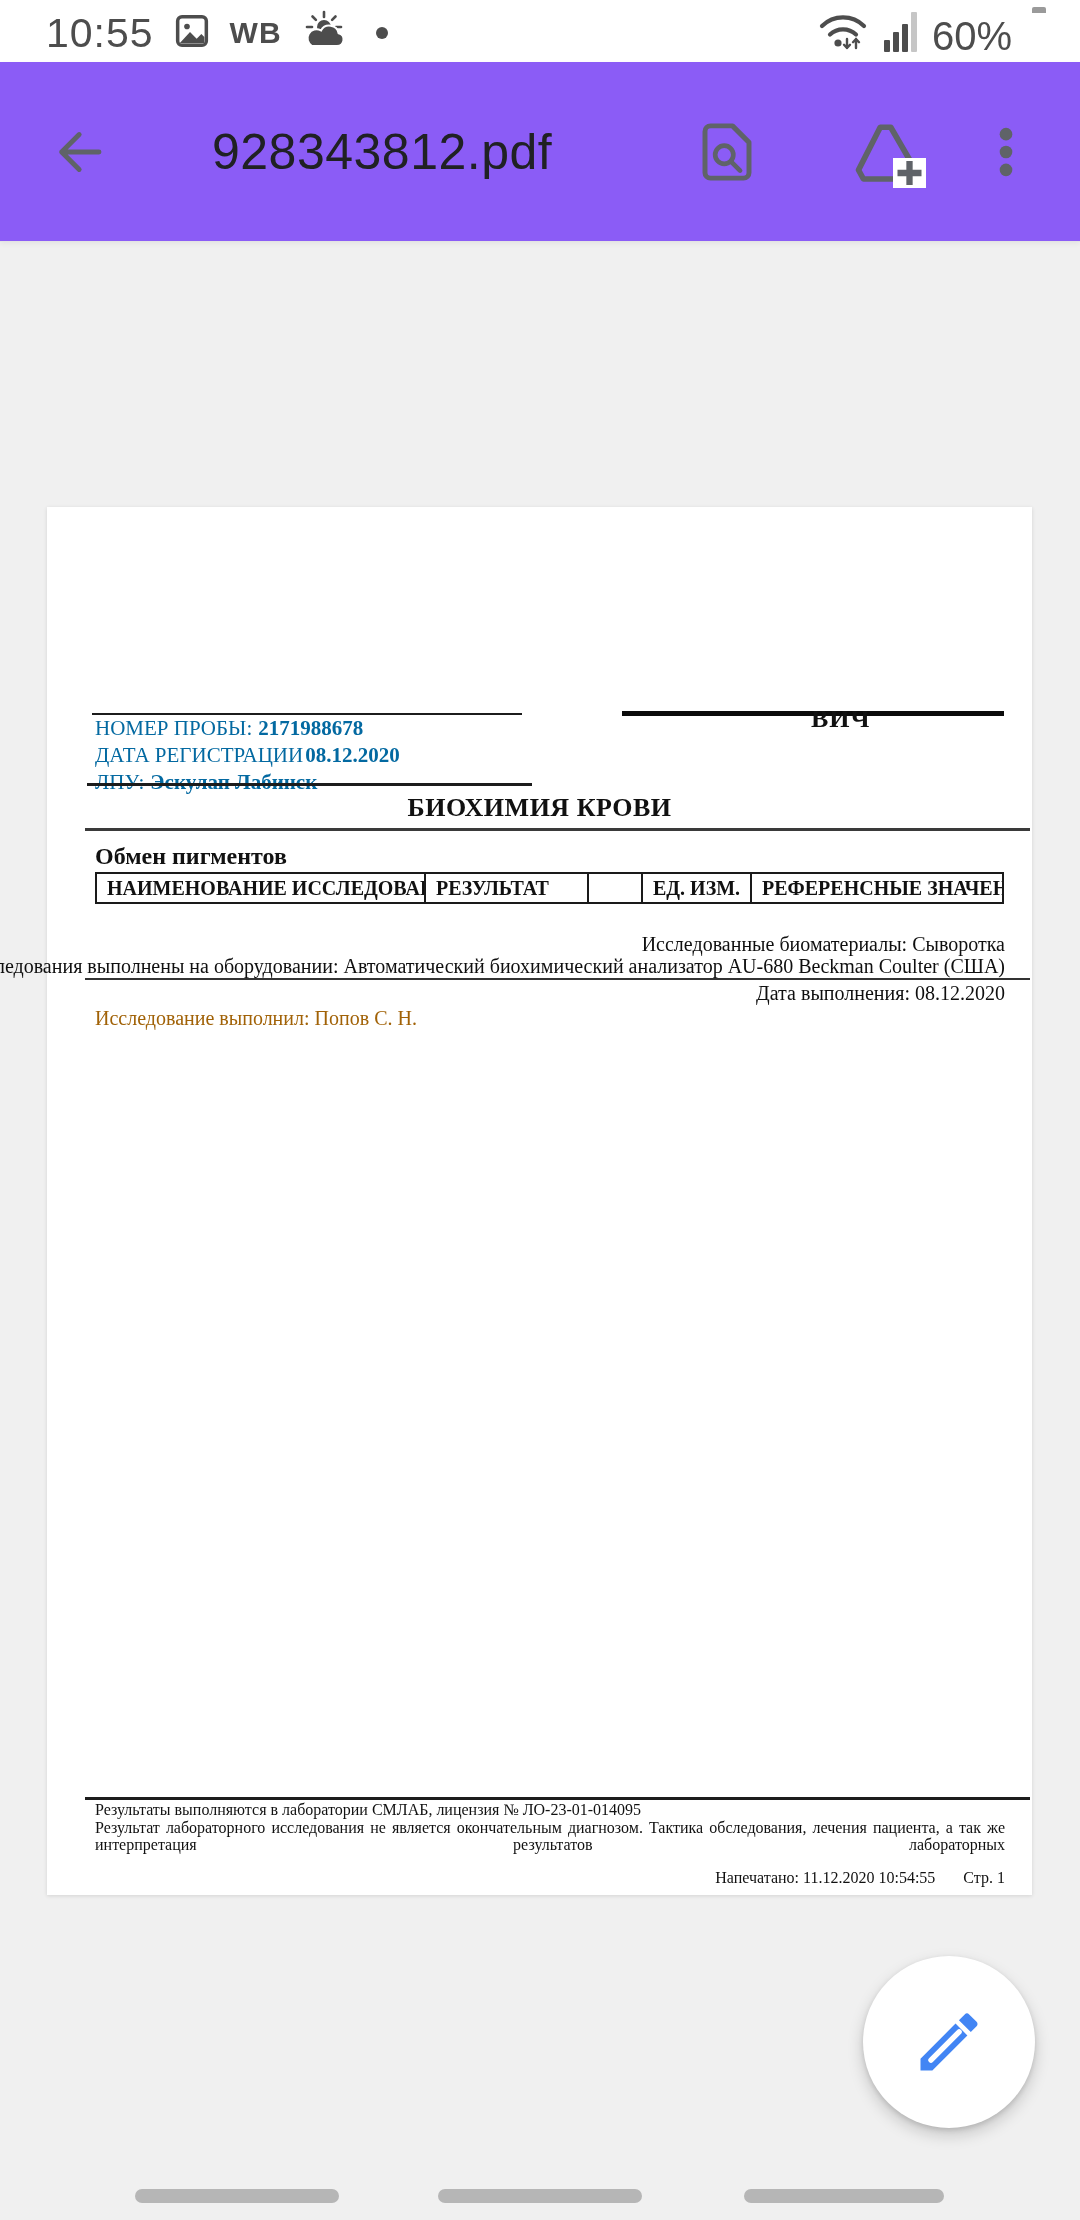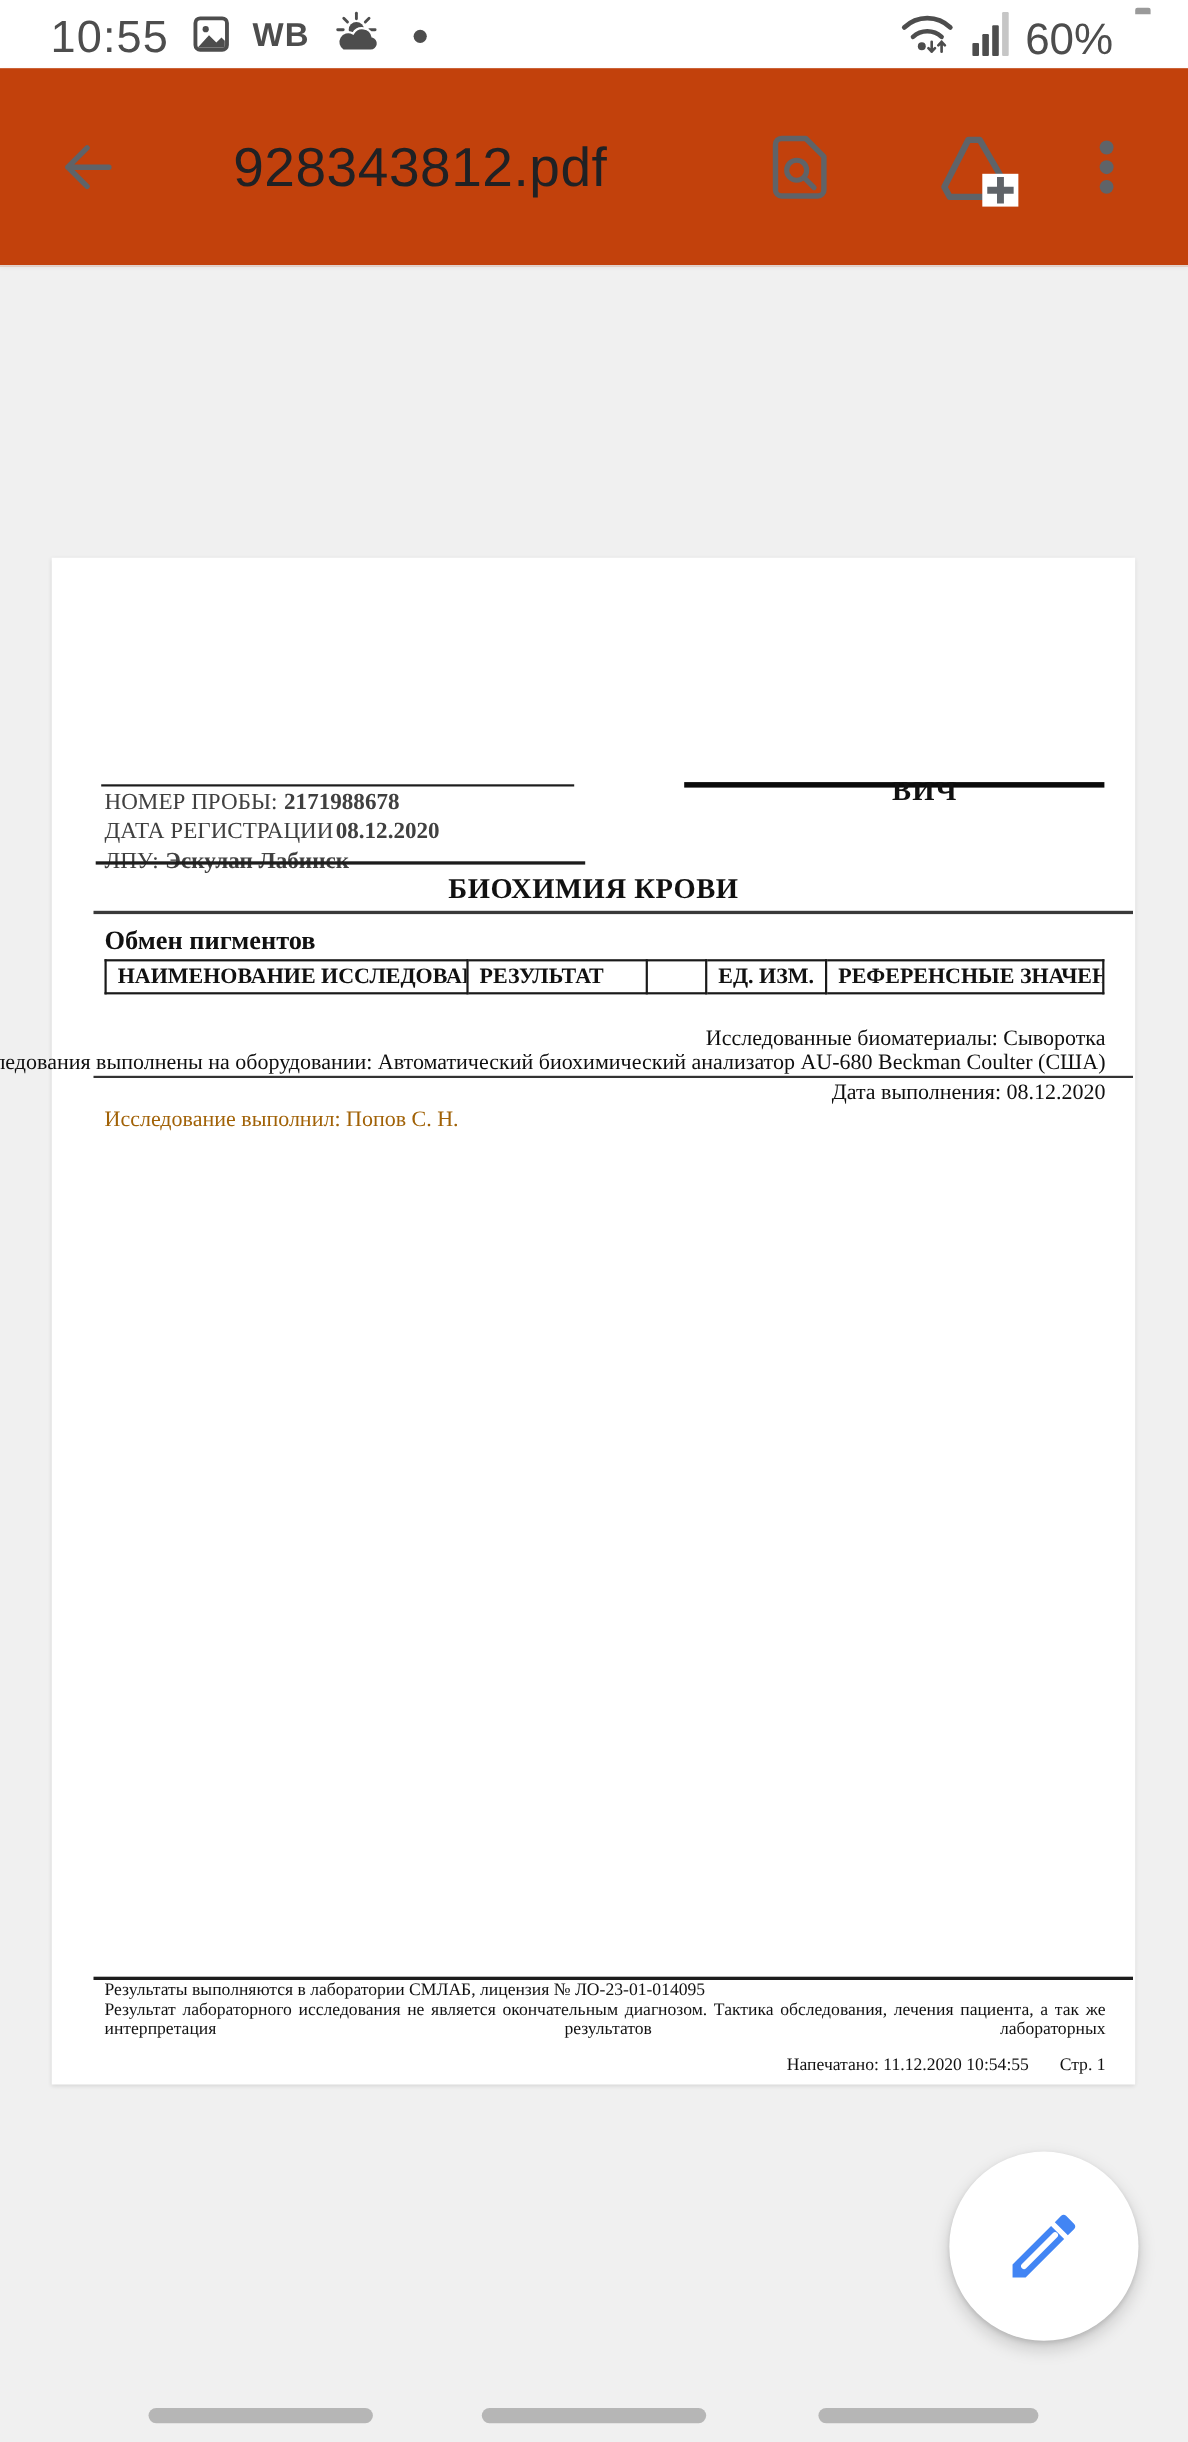--- a/index.html
+++ b/index.html
@@ -16,38 +16,38 @@
   .sb-carrier { font-size:30px; font-weight:600; letter-spacing:1px; }
   .sb-dot { width:12px; height:12px; border-radius:50%; background:#4d4d4d; margin-left:10px; }
   .sb-pct { font-size:40px; }
   .battery { width:30px; height:52px; display:flex; flex-direction:column; align-items:center; }
   .battery-cap { width:14px; height:6px; background:#9a9a9a; border-radius:2px 2px 0 0; }
   .battery-body { width:28px; height:42px; border-radius:3px; overflow:hidden; }
   .battery-top { height:40%; background:#b9b9b9; }
   .battery-fill { height:60%; background:#5a5a5a; }
 
   
-  .app-bar { position:absolute; left:0; top:62px; width:1080px; height:180px; background:#c2410c;
+  .app-bar { position:absolute; left:0; top:62px; width:1080px; height:180px; background:#8b5cf6;
     border-bottom:1px solid #e4e4e4; box-shadow:0 2px 5px rgba(0,0,0,0.05); z-index:3; }
   .app-bar .icon-btn { position:absolute; top:50%; transform:translateY(-50%); cursor:pointer;
     display:flex; align-items:center; justify-content:center; }
   .back-btn { left:50px; }
   .doc-title { position:absolute; left:212px; top:50%; transform:translateY(-50%);
     font-size:50px; color:#202124; letter-spacing:0.5px; }
   .find-btn { left:694px; }
   .drive-btn { left:848px; }
   .more-btn { left:986px; }
 
   
   .viewer { position:absolute; left:0; top:242px; width:1080px; height:1978px; background:#f0f0f0; }
   .page { position:absolute; left:47px; top:265px; width:985px; height:1388px; background:#fff;
     box-shadow:0 1px 4px rgba(0,0,0,0.12); font-family:"Liberation Serif", serif; color:#111; }
   .hline { position:absolute; background:#1c1c1c; }
 
-  .hdr-row { position:absolute; left:48px; font-size:21px; white-space:nowrap; color:#404040; }
+  .hdr-row { position:absolute; left:48px; font-size:21px; white-space:nowrap; color:#0369a1; }
   .hdr-row b { margin-left:6px; }
   .redact-bar { position:absolute; left:575px; top:204px; width:382px; height:5px; background:#0b0b0b; }
   .redact-name { position:absolute; left:764px; top:204px; width:150px; height:30px; overflow:hidden; }
   .redact-name b { display:block; margin-top:-7px; font-size:26px; letter-spacing:1px; }
 
   .section-title { position:absolute; left:0; top:286px; width:100%; text-align:center;
     font-size:26px; font-weight:bold; letter-spacing:0.5px; }
   .subsection { position:absolute; left:48px; top:336px; font-size:24px; font-weight:bold; }
 
   table.lab { position:absolute; left:48px; top:365px; width:907px; border-collapse:collapse;

